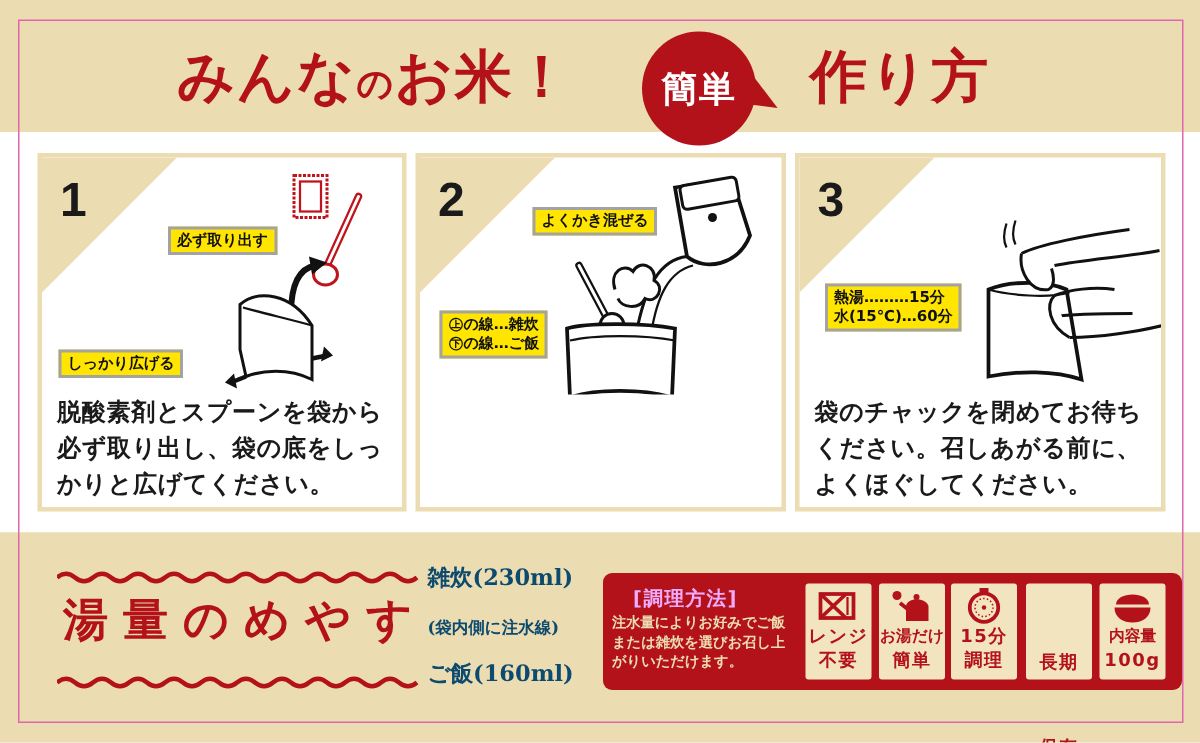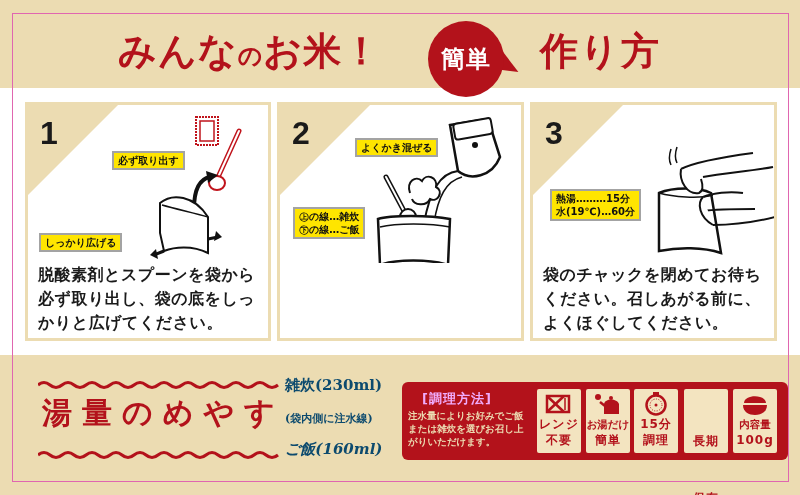--- a/index.html
+++ b/index.html
@@ -32,21 +32,21 @@
 
   .card-desc { position: absolute; left: 10px; top: 158px; width: 230px; font-size: 16px; font-weight: bold; color: #1a1a1a; line-height: 24px; letter-spacing: 0.5px; }
 
   .illus { position: absolute; }
 
   .meyasu-title { position: absolute; left: 42px; top: 393px; font-size: 30px; font-weight: bold; color: #b3121b; letter-spacing: 10px; font-family: "DejaVu Serif", serif; white-space: nowrap; }
   .wave { position: absolute; left: 38px; }
   .meyasu-line { position: absolute; left: 285px; font-weight: bold; color: #0c4a6e; font-family: "DejaVu Serif", serif; white-space: nowrap; }
   .ml-1 { top: 376px; font-size: 15px; }
   .ml-2 { top: 411px; font-size: 11px; }
-  .ml-3 { top: 440px; font-size: 15px; font-style: italic; }
+  .ml-3 { top: 440px; font-size: 15px; }
 
   .red-panel { position: absolute; left: 402px; top: 382px; width: 386px; height: 78px; background: #b3121b; border-radius: 6px; }
   .method-title { position: absolute; left: 20px; top: 8px; font-size: 13px; font-weight: bold; color: #f0abfc; letter-spacing: 1px; }
   .method-text { position: absolute; left: 6px; top: 27px; width: 122px; font-size: 9.5px; font-weight: bold; color: #ecdcb2; line-height: 13px; }
 
   .badge { position: absolute; top: 7px; width: 44px; height: 64px; background: #f3e4c0; border-radius: 2px; display: flex; flex-direction: column; align-items: center; }
   .badge-icon { width: 30px; height: 24px; margin-top: 3px; }
   .badge-text { font-size: 12px; font-weight: bold; color: #b3121b; line-height: 16px; text-align: right; letter-spacing: 1px; }
   .badge-text.small { font-size: 10.5px; letter-spacing: 0; }
 </style>
@@ -119,21 +119,21 @@
     <path d="M28 104 C40 100 80 100 100 104 L98 150 C80 144 46 144 30 150 Z" fill="#fff" stroke="#111" stroke-width="2.5"></path>
     <path d="M30 112 C46 108 80 108 100 112" stroke="#111" stroke-width="1.5" fill="none"></path>
   </svg>
 </div>
 
 <div class="card card-3">
   <div class="corner"></div>
   <div class="step-num">3</div>
   <div class="label-box" style="left:17px; top:84px; line-height:13px;">
     <div>熱湯………15分</div>
-    <div>水(19℃)…60分</div>
+    <div>水(15℃)…60分</div>
   </div>
   <svg class="illus" style="left:110px; top:28px;" width="135" height="128" viewBox="0 0 135 128">
 
     <path d="M28 16 C26 22 26 28 28 32" stroke="#111" stroke-width="1.5" fill="none"></path>
     <path d="M34 14 C32 20 32 26 34 30" stroke="#111" stroke-width="1.5" fill="none"></path>
 
     <path d="M16 60 C30 54 56 54 68 60 L78 120 C60 114 36 114 16 118 Z" fill="#fff" stroke="#111" stroke-width="2.5"></path>
     <path d="M16 60 C30 64 56 66 70 62" stroke="#111" stroke-width="1.5" fill="none"></path>
 
     <path d="M38 36 C50 30 80 24 110 20 M60 44 C80 40 110 38 130 34" stroke="#111" stroke-width="2" fill="none"></path>

